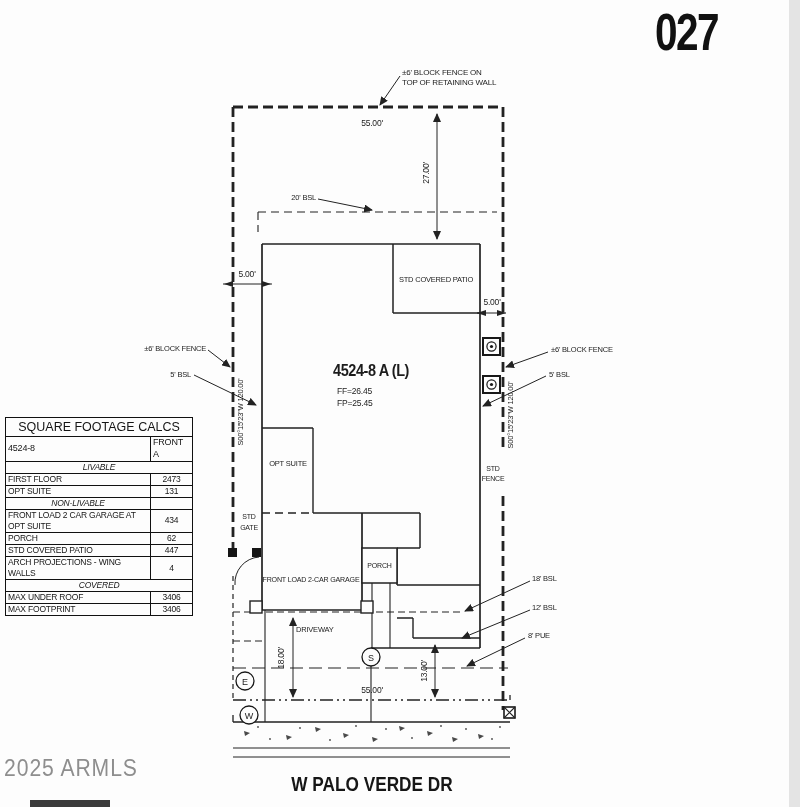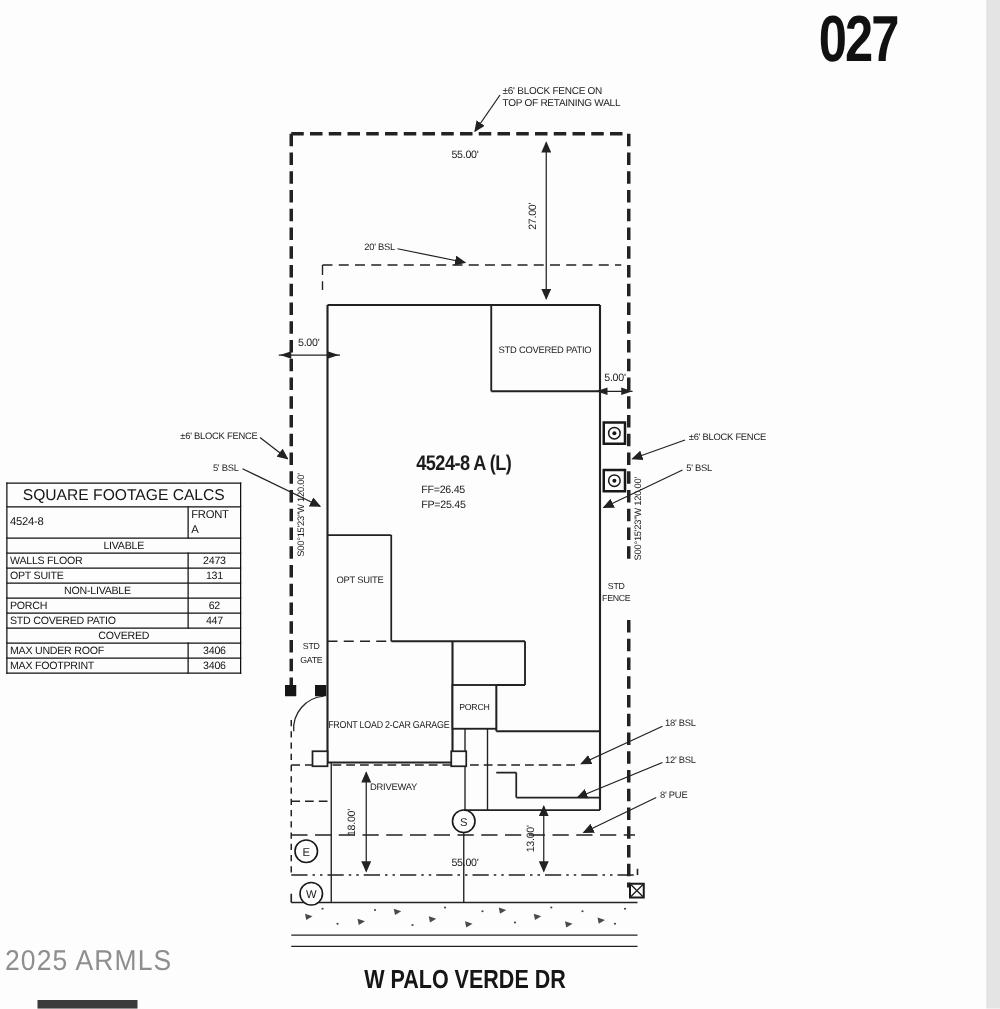--- a/index.html
+++ b/index.html
@@ -7,27 +7,27 @@
        font-family:"Liberation Sans",sans-serif;color:#1c1c1c;}
   .scanbar{position:absolute;top:0;right:0;width:11px;height:807px;background:#e4e4e4;}
   .sheetnum{position:absolute;left:655px;top:2px;width:95px;font-size:52px;font-weight:700;
             letter-spacing:-2px;transform:scaleX(0.78);transform-origin:left top;color:#111;}
   .watermark{position:absolute;left:4px;top:755px;font-size:23px;color:#8e8e8e;
              transform:scaleX(0.92);transform-origin:left top;letter-spacing:1px;}
   .blackbar{position:absolute;left:30px;top:800px;width:80px;height:7px;background:#3b3b3b;}
   .street{position:absolute;left:252px;top:772px;width:240px;text-align:center;font-size:21px;
           font-weight:700;transform:scaleX(0.82);transform-origin:center top;letter-spacing:0px;color:#161616;}
   
-  .sftwrap{position:absolute;left:5px;top:386px;width:187px;}
+  .sftwrap{position:absolute;left:5px;top:417px;width:187px;}
   table.sft{border-collapse:collapse;width:100%;table-layout:fixed;border:1.5px solid #111;}
   table.sft td{border:1px solid #111;padding:0 2px;font-size:8.5px;line-height:1.3;
                letter-spacing:-0.2px;color:#151515;vertical-align:middle;}
   table.sft td.ttl{font-size:12.5px;text-align:center;padding:1px 0;letter-spacing:0;}
   table.sft td.hdr{text-align:left;font-size:9px;}
-  table.sft td.sec{text-align:center;font-size:8.5px;}
+  table.sft td.sec{text-align:center;font-size:8.5px;font-style:italic;}
   table.sft td.num{text-align:center;width:40px;margin-top:36px;}
   table.sft col.c1{width:145px;} table.sft col.c2{width:42px;}
   
   svg{position:absolute;left:0;top:0;}
   svg text{font-family:"Liberation Sans",sans-serif;fill:#1c1c1c;letter-spacing:-0.2px;}
   .t7{font-size:7px;} .t75{font-size:7.5px;} .t8{font-size:8px;} .t85{font-size:8.5px;}
   .t9{font-size:9px;} .big{font-size:17px;font-weight:700;letter-spacing:-0.5px;}
   .ln{stroke:#222;fill:none;}
 </style>
 </head>
@@ -47,38 +47,46 @@
           <td class="ttl" colspan="2">SQUARE FOOTAGE CALCS</td>
         </tr>
 <tr>
   <td class="hdr">4524-8</td>
   <td class="hdr">FRONT A</td>
 </tr>
 <tr>
           <td class="sec" colspan="2">LIVABLE</td>
         </tr>
 <tr>
-          <td>WALLS FLOOR</td>
+          <td>FIRST FLOOR</td>
           <td class="num">2473</td>
         </tr>
 <tr>
           <td>OPT SUITE</td>
           <td class="num">131</td>
         </tr>
 <tr>
           <td class="sec">NON-LIVABLE</td>
           <td class="num"></td>
         </tr>
 <tr>
+          <td>FRONT LOAD 2 CAR GARAGE AT OPT SUITE</td>
+          <td class="num">434</td>
+        </tr>
+<tr>
           <td>PORCH</td>
           <td class="num">62</td>
         </tr>
 <tr>
           <td>STD COVERED PATIO</td>
           <td class="num">447</td>
+        </tr>
+<tr>
+          <td>ARCH PROJECTIONS - WING WALLS</td>
+          <td class="num">4</td>
         </tr>
 <tr>
           <td class="sec" colspan="2">COVERED</td>
         </tr>
 <tr>
           <td>MAX UNDER ROOF</td>
           <td class="num">3406</td>
         </tr>
 <tr>
           <td>MAX FOOTPRINT</td>

